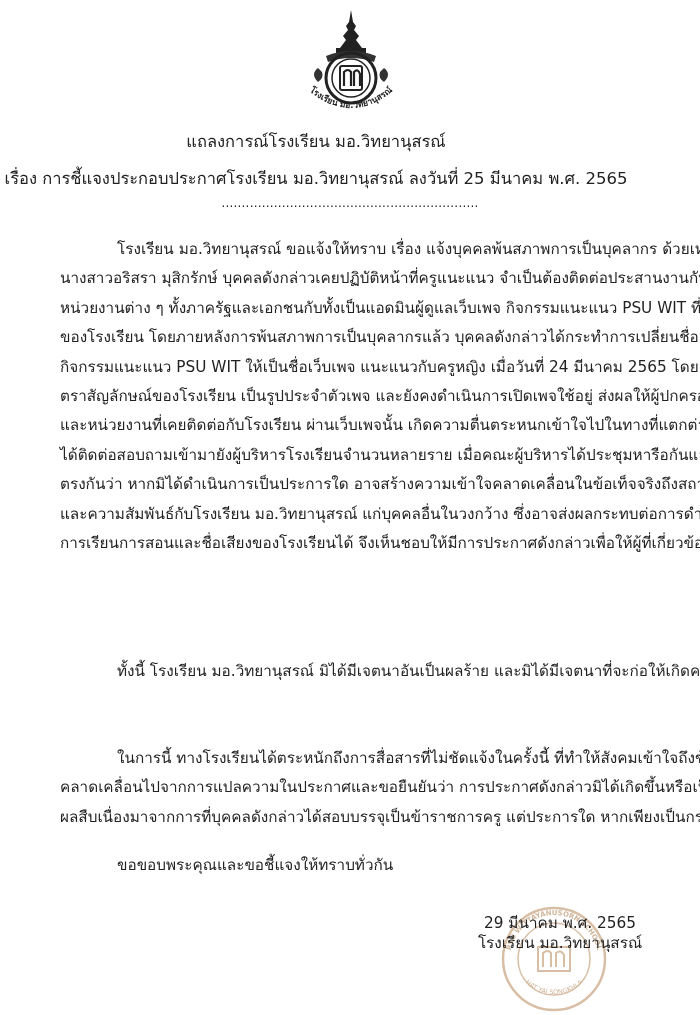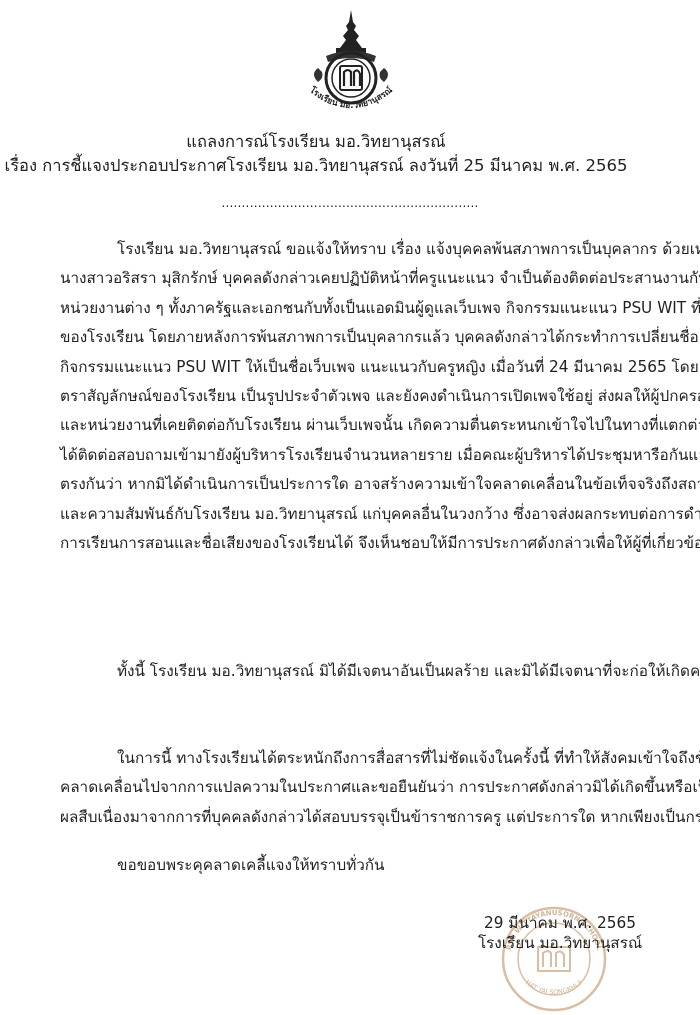--- a/index.html
+++ b/index.html
@@ -9,21 +9,21 @@
     color:#1a1a1a;
   }
   .logo {
     position:absolute; left:296px; top:8px; width:110px; height:112px;
   }
   .title {
     position:absolute; left:0; width:632px; text-align:center;
     font-size:16.5px; font-weight:normal; color:#222;
   }
   .title1 { top:128px; }
-  .title2 { top:152px; }
+  .title2 { top:165px; }
   .dots {
     position:absolute; top:196px; left:0; width:700px; text-align:center;
     font-size:12px; letter-spacing:0.2px; color:#222;
   }
   .para {
     position:absolute; left:60px; width:590px;
     font-size:15.3px; line-height:29.4px; color:#222;
     text-align:justify; text-align-last:left;
   }
   .para .line { display:block; white-space:nowrap; }
@@ -92,21 +92,21 @@
   <span class="line indent">ทั้งนี้ โรงเรียน มอ.วิทยานุสรณ์ มิได้มีเจตนาอันเป็นผลร้าย และมิได้มีเจตนาที่จะก่อให้เกิดความเสียหาย</span>
 </div>
 
 <div class="para p3">
   <span class="line indent">ในการนี้ ทางโรงเรียนได้ตระหนักถึงการสื่อสารที่ไม่ชัดแจ้งในครั้งนี้  ที่ทำให้สังคมเข้าใจถึงข้อเท็จจริง</span>
   <span class="line">คลาดเคลื่อนไปจากการแปลความในประกาศและขอยืนยันว่า การประกาศดังกล่าวมิได้เกิดขึ้นหรือเป็น</span>
   <span class="line">ผลสืบเนื่องมาจากการที่บุคคลดังกล่าวได้สอบบรรจุเป็นข้าราชการครู แต่ประการใด  หากเพียงเป็นกรณีอื่นซึ่งได้</span>
 </div>
 
 <div class="para p4">
-  <span class="line indent">ขอขอบพระคุคลาดเคลี้แจงให้ทราบทั่วกัน</span>
+  <span class="line indent">ขอขอบพระคุณและขอชี้แจงให้ทราบทั่วกัน</span>
 </div>
 
 <div class="seal">
   <svg width="108" height="108" viewBox="0 0 108 108">
     <circle cx="54" cy="54" r="51" fill="none" stroke="#b8895a" stroke-width="2.5"></circle>
     <circle cx="54" cy="54" r="36" fill="none" stroke="#b8895a" stroke-width="1.5"></circle>
     <path id="sealTop" d="M10 54 A44 44 0 0 1 98 54" fill="none"></path>
     <path id="sealBot" d="M14 60 A42 42 0 0 0 94 60" fill="none"></path>
     <text font-size="7" fill="#a87a4a" font-family="DejaVu Sans, sans-serif" font-weight="bold">
       <textPath href="#sealTop" startOffset="50%" text-anchor="middle">PSU WITTAYANUSORN SCHOOL</textPath>

